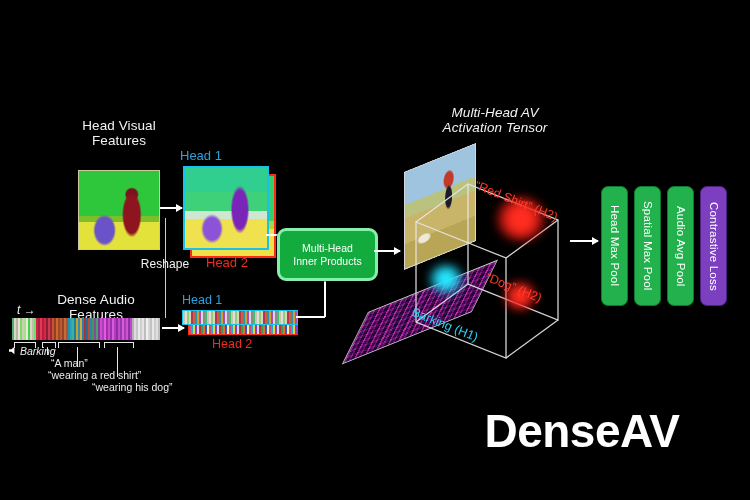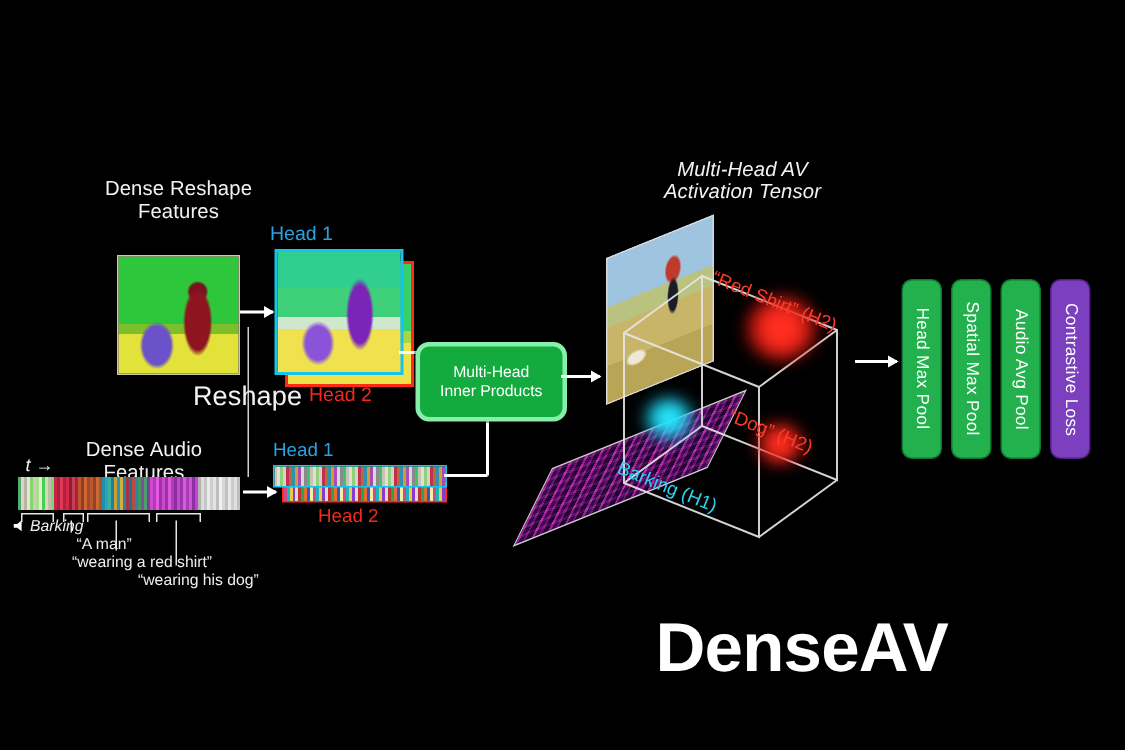--- a/index.html
+++ b/index.html
@@ -44,21 +44,21 @@
     border:2px solid #17c3e8;
     background:
       radial-gradient(ellipse 15px 20px at 33% 76%, #8b54d8 0 56%, rgba(139,84,216,0) 74%),
       radial-gradient(ellipse 12px 31px at 67% 52%, #7a24b8 0 62%, rgba(122,36,184,0) 78%),
       linear-gradient(to bottom,#31cf8f 0 30%,#3fd07a 30% 54%,#cfe6cf 54% 64%,#efe24e 64% 100%);
   }
   #vis-head1-label{position:absolute;left:180px;top:148px;width:80px;color:#29a3e0;font-size:13px;text-align:left;}
   #vis-head2-label{position:absolute;left:206px;top:255px;width:80px;color:#f02b1e;font-size:13px;text-align:left;}
 
   
-  #reshape-label{left:120px;top:257px;width:90px;font-size:18px;}
+  #reshape-label{left:120px;top:257px;width:90px;font-size:12px;}
   #reshape-line-v{position:absolute;left:165px;top:218px;width:1px;height:100px;background:#cfcfcf;}
 
   
   #dense-audio-label{left:26px;top:292px;width:140px;}
   #t-arrow-label{position:absolute;left:17px;top:303px;font-size:12px;color:#f2f2f2;font-style:italic;}
   #audio-strip{
     position:absolute;left:12px;top:318px;width:148px;height:22px;
     background:repeating-linear-gradient(to right,
       #4fae72 0 2px,#d9d4c3 2px 4px,#b9b4a4 4px 6px,#e7e2d2 6px 8px,
       #7fd86a 8px 10px,#cfcabb 10px 12px,#a8e089 12px 14px,#ece7d6 14px 16px,
@@ -158,29 +158,29 @@
     color:#ffffff;font-size:11.5px;letter-spacing:.2px;
     display:flex;align-items:center;justify-content:center;
     writing-mode:vertical-rl;text-orientation:mixed;white-space:nowrap;
   }
   .pbox.green{background:#22b14c;border:1px solid #0d7a30;}
   .pbox.purple{background:#7b3fbf;border:1px solid #4e2080;}
 
   
   #title{
     position:absolute;left:437px;top:404px;width:290px;
-    font-size:46px;font-weight:bold;color:#ffffff;text-align:left;letter-spacing:-0.5px;
+    font-size:46px;font-weight:bold;color:#ffffff;text-align:center;letter-spacing:-0.5px;
   }
 </style>
 </head>
 <body>
 
 <div id="stage">
 
-  <div class="lbl" id="dense-visual-label">Dense Reshape
+  <div class="lbl" id="dense-visual-label">Head Visual
 Features</div>
 
   <div id="dense-visual-img"></div>
 
   <div class="arrow" id="arrow-visual"></div>
 
   <div id="vis-head2"></div>
   <div id="vis-head1"></div>
   <div id="vis-head1-label">Head 1</div>
   <div id="vis-head2-label">Head 2</div>

